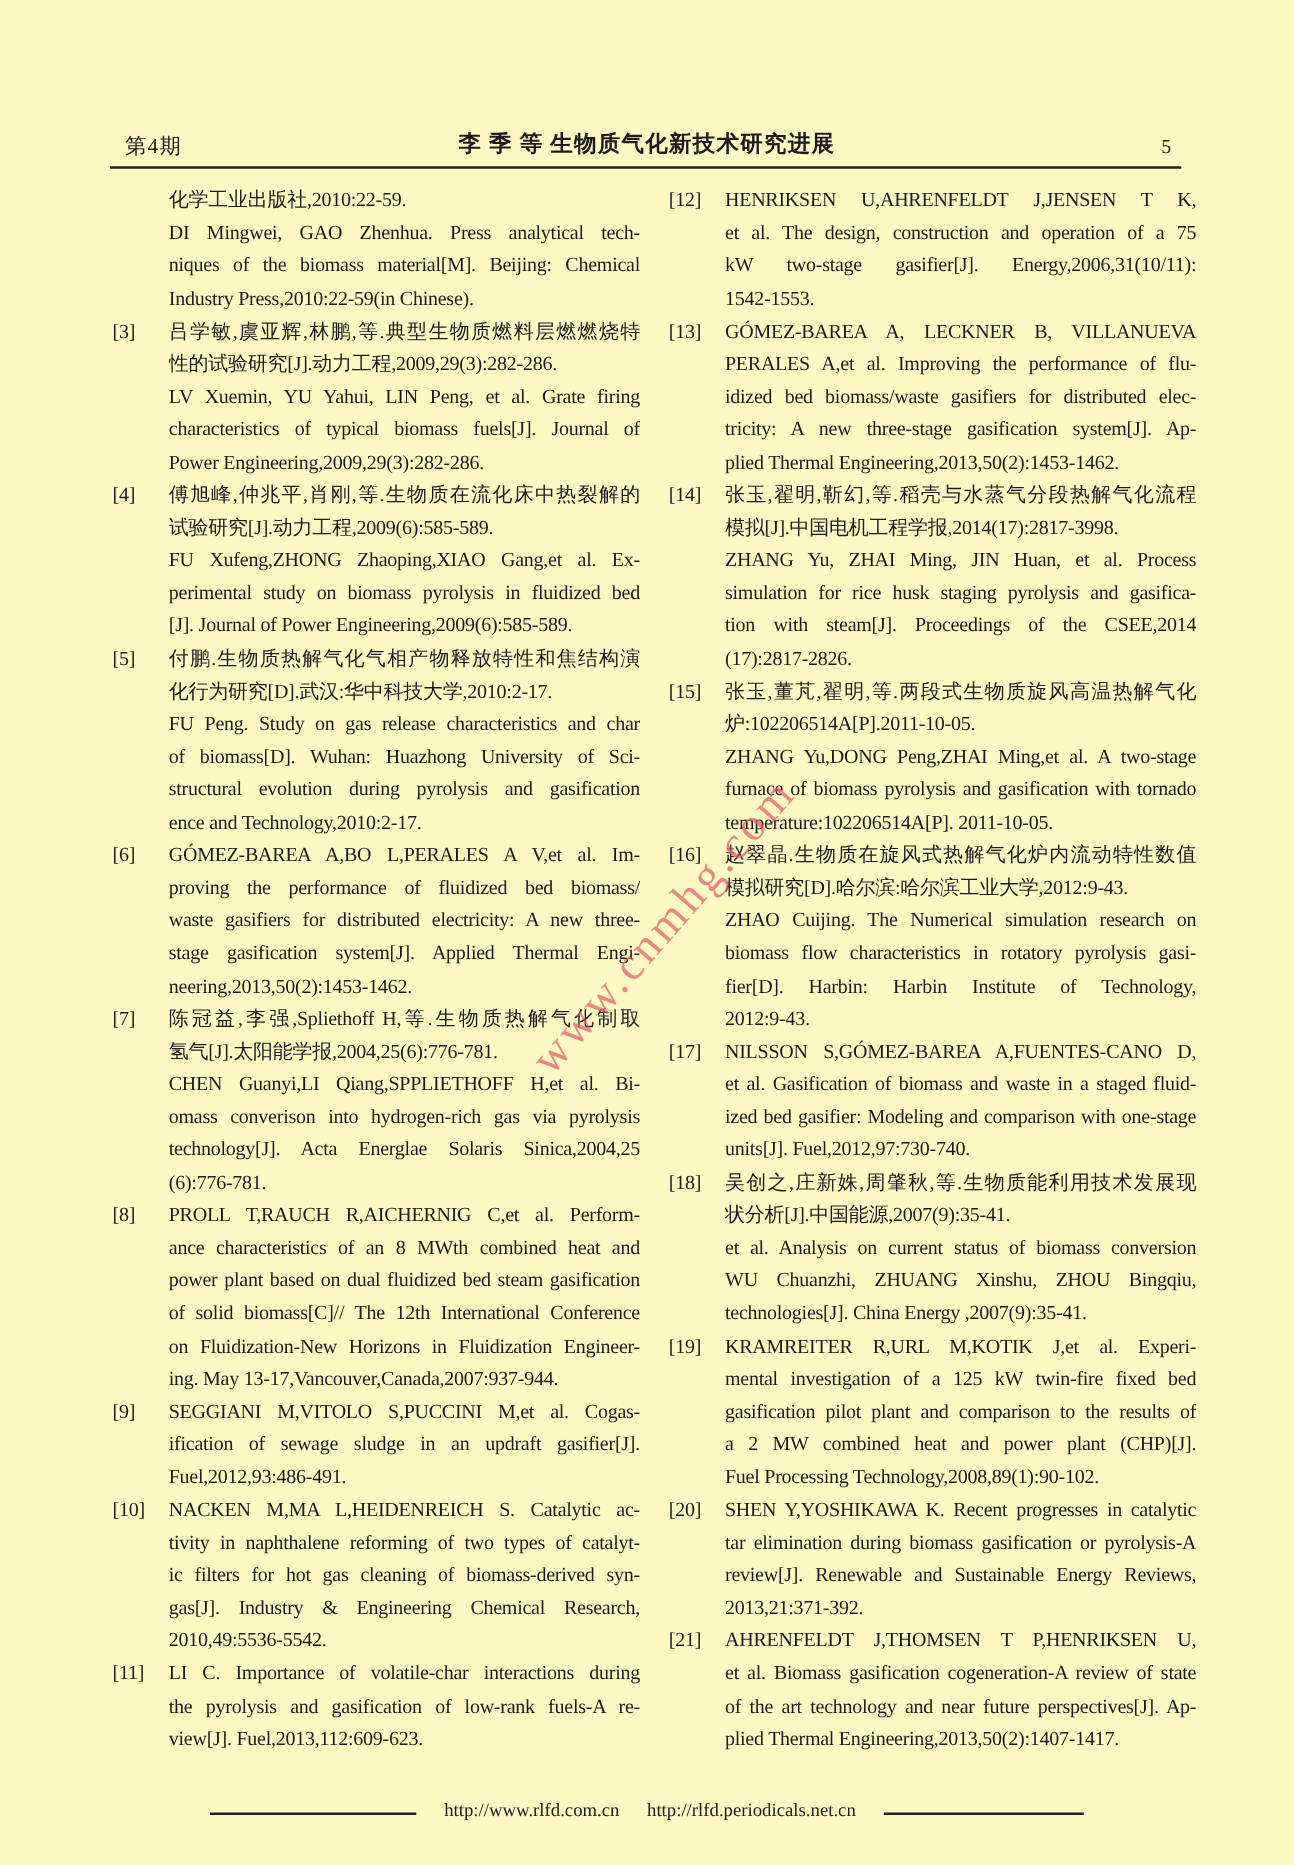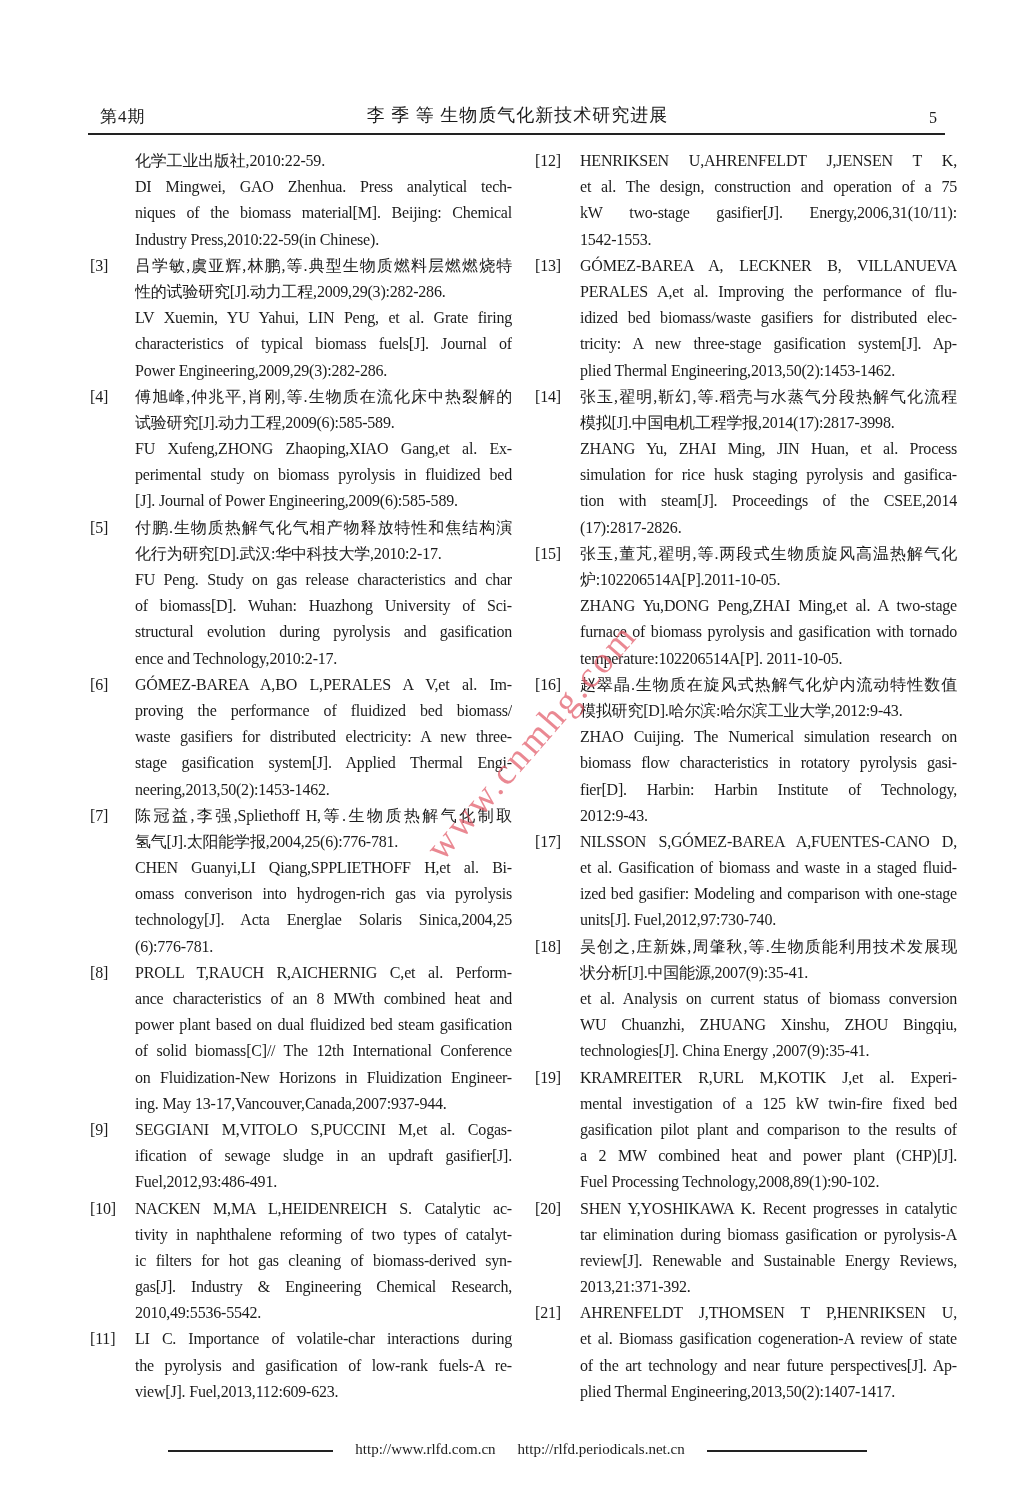--- a/index.html
+++ b/index.html
@@ -1,28 +1,28 @@
 <!DOCTYPE html>
 <html><head>
 <meta charset="utf-8">
 <style>
   html,body{margin:0;padding:0;background:#e8e8e4;}
   .page{
     position:relative;
     width:1035px;height:1492px;
     margin:0 auto;
-    background:#ffffff;
+    background:#fef9c3;
     font-family:"Liberation Serif","DejaVu Serif",serif;
     color:#1b1b1b;
     overflow:hidden;
   }
   
   .hdr{position:absolute;top:103px;left:0;width:100%;height:30px;}
   .hdr-issue{position:absolute;left:100px;top:2px;font-size:17px;letter-spacing:1px;}
-  .hdr-title{position:absolute;left:0;width:100%;text-align:center;top:0;font-size:18px;font-weight:normal;letter-spacing:1px;}
+  .hdr-title{position:absolute;left:0;width:100%;text-align:center;top:0;font-size:18px;font-weight:bold;letter-spacing:1px;}
   .hdr-page{position:absolute;right:98px;top:6px;font-size:16px;}
   .hdr-rule{position:absolute;top:133px;left:88px;width:857px;height:2px;background:#222;}
   
   .col{position:absolute;top:148px;width:422px;}
   .col-left{left:90px;}
   .col-right{left:535px;}
   .ref{display:flex;}
   .num{flex:none;width:45px;font-size:16px;line-height:26.2px;letter-spacing:-0.2px;}
   .body{flex:1;min-width:0;}
   .line{

